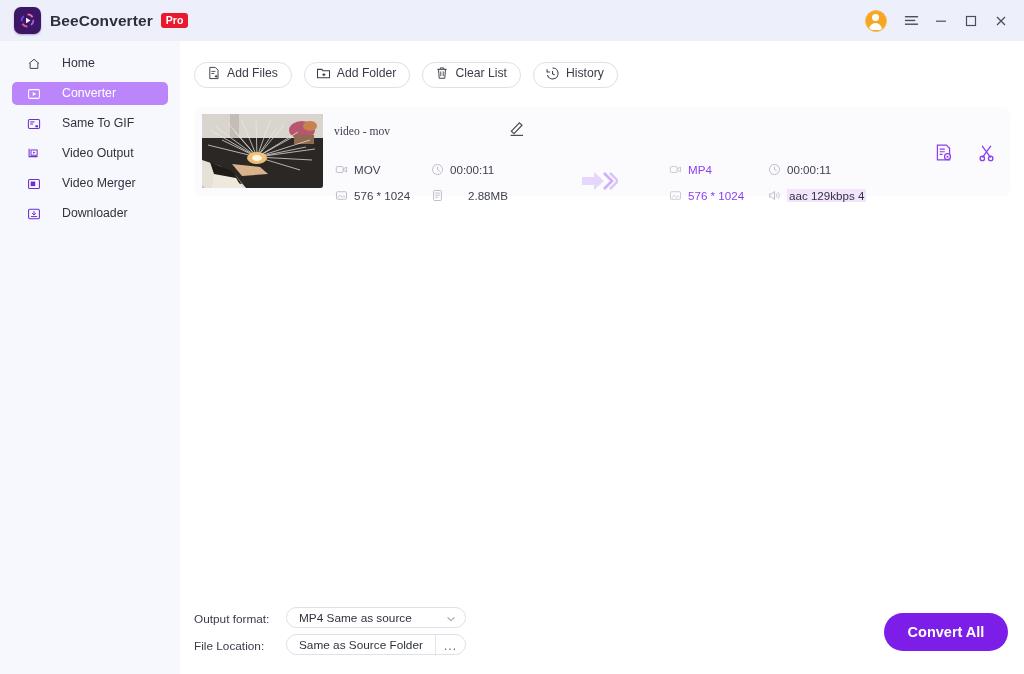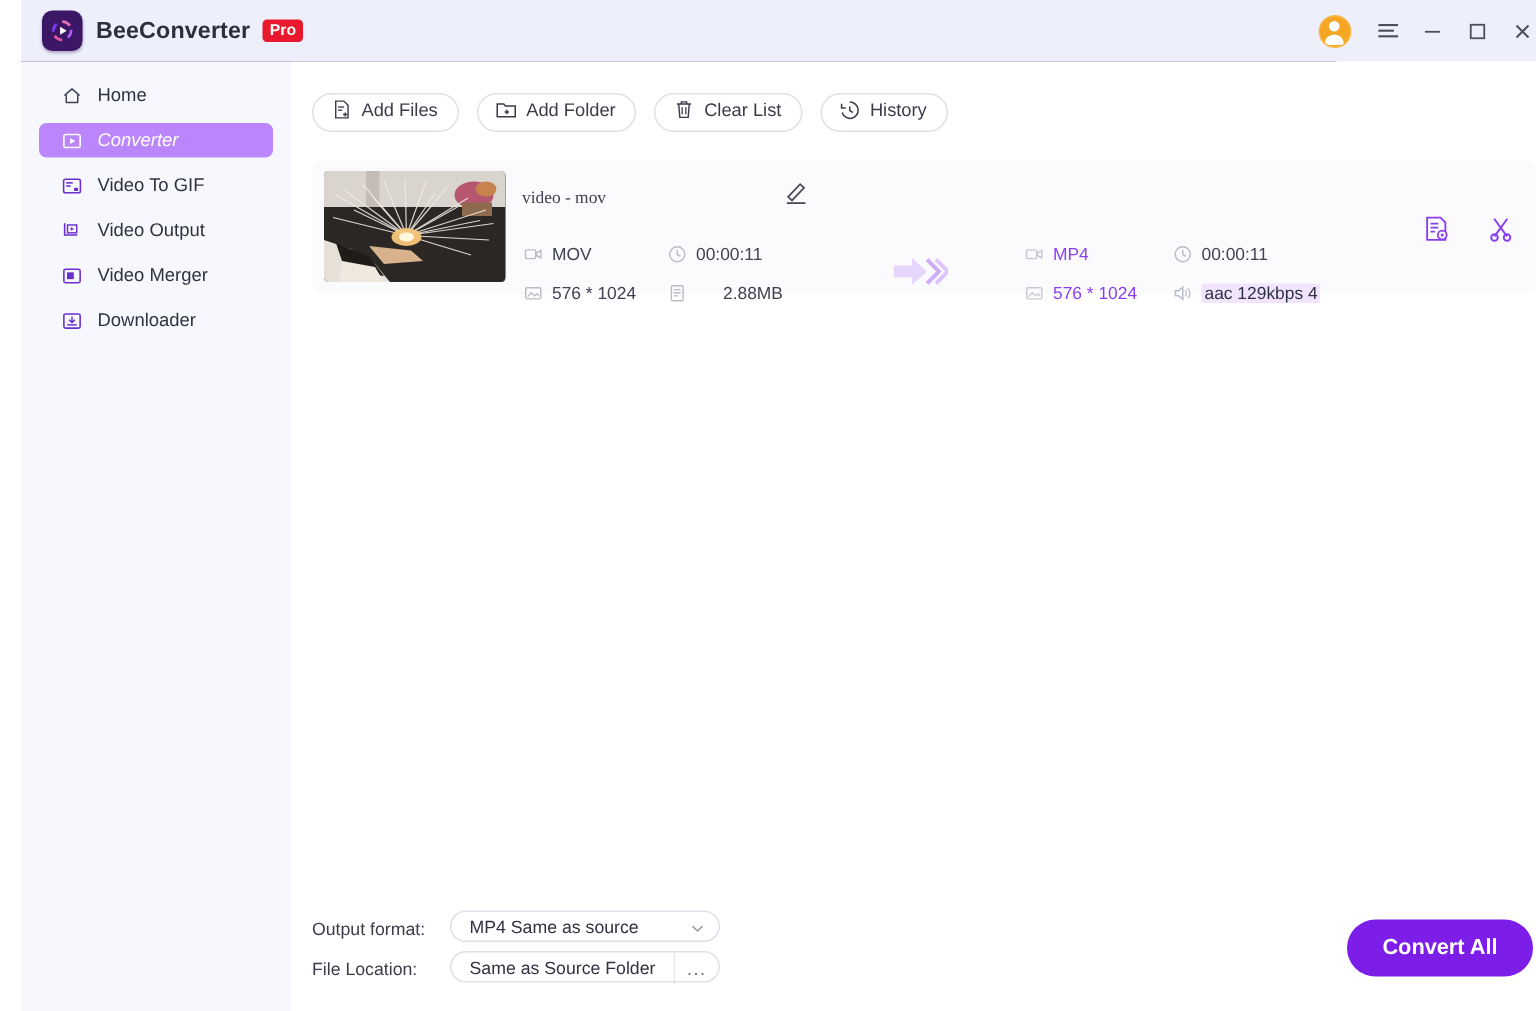--- a/index.html
+++ b/index.html
@@ -5,22 +5,21 @@
   * { box-sizing: border-box; margin: 0; padding: 0; }
   html, body {
     width: 1024px; height: 674px;
     font-family: "Liberation Sans", sans-serif;
     overflow: hidden;
     background: #ffffff;
   }
   #app {
     position: relative;
     width: 877px; height: 674px;
-    background: #4c1d95;
-    margin-left: 14px;
+    background: #be185d;
   }
 
   
   .titlebar {
     position: absolute; top: 0; left: 0;
     width: 1024px; height: 41px;
     background: #edf0fa;
     display: flex; align-items: center;
   }
   .brand { display: flex; align-items: center; padding-left: 14px; }
@@ -81,29 +80,30 @@
     padding-top: 11px;
   }
   .side-item {
     height: 23px; margin: 0 12px 0 12px;
     display: flex; align-items: center;
     border-radius: 5px;
     padding-left: 14px;
     margin-bottom: 7px;
     color: #2f3240;
     font-size: 12.3px;
+    gap: 11px;
   }
   .side-item .s-ico {
     width: 16px; height: 16px;
     display: flex; align-items: center; justify-content: center;
     margin-right: 9px;
     color: #6b2fd0;
   }
   .side-item.active {
-    background: #bb86fc; color: #ffffff; font-style: italic;
+    background: #bb86fc; color: #ffffff;
   }
   .side-item.active .s-ico { color: #ffffff; }
   .side-item .s-label { line-height: 1; }
 
   
   .main {
     position: absolute; top: 41px; left: 180px;
     width: 844px; height: 633px;
     background: #ffffff;
   }
@@ -321,21 +321,21 @@
 
     <div class="side-item">
       <span class="s-ico">
         <svg width="14" height="14" viewBox="0 0 16 16">
           <rect x="1.6" y="2.8" width="12.8" height="10.4" rx="1.4" fill="none" stroke="#6b2fd0" stroke-width="1.2"></rect>
           <rect x="3.6" y="5" width="5" height="1.2" fill="#6b2fd0"></rect>
           <rect x="3.6" y="7.4" width="3.4" height="1.2" fill="#6b2fd0"></rect>
           <rect x="9.6" y="9.4" width="3" height="2.4" fill="#6b2fd0"></rect>
         </svg>
       </span>
-      <span class="s-label">Video To GIF</span>
+      <span class="s-label">Same To GIF</span>
     </div>
 
     <div class="side-item">
       <span class="s-ico">
         <svg width="14" height="14" viewBox="0 0 16 16">
           <path d="M2.4 2 V11 H12" fill="none" stroke="#6b2fd0" stroke-width="1.2"></path>
           <rect x="4.6" y="3.4" width="7" height="6" fill="none" stroke="#6b2fd0" stroke-width="1.1"></rect>
           <path d="M7 5 L9.6 6.4 L7 7.8 Z" fill="#6b2fd0"></path>
         </svg>
       </span>

